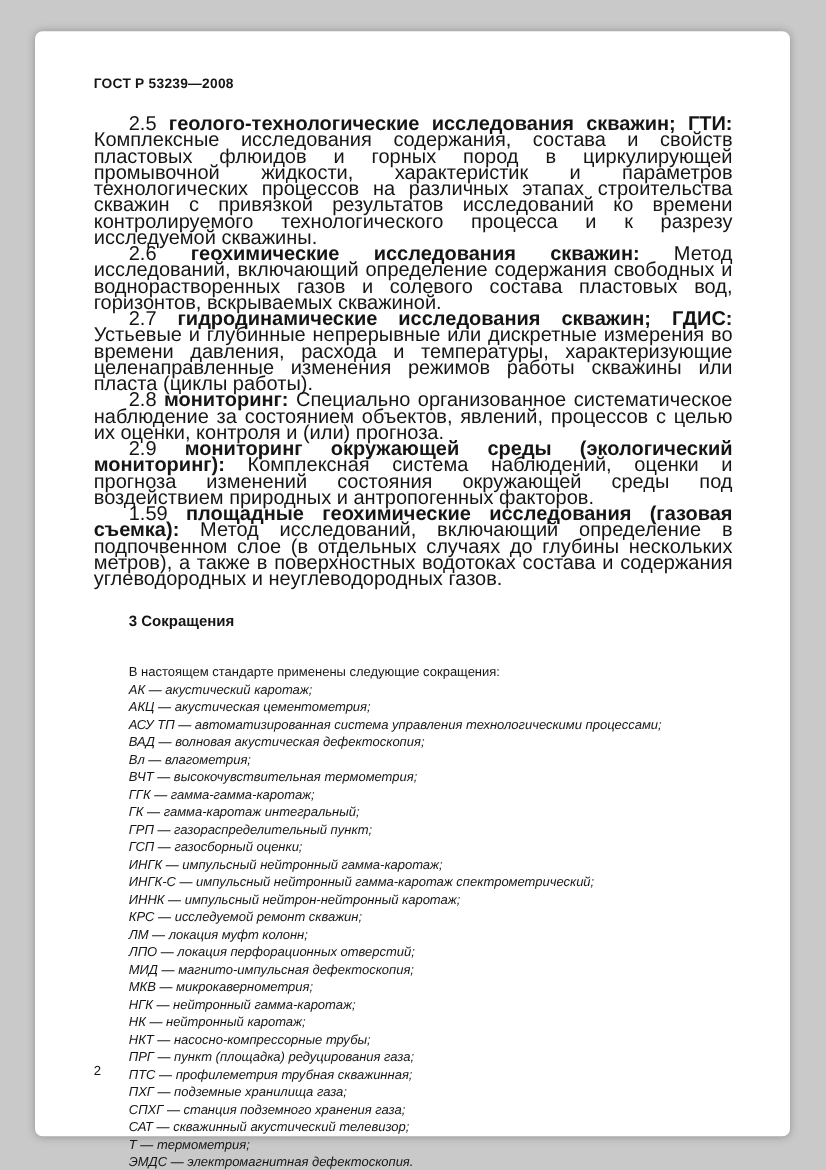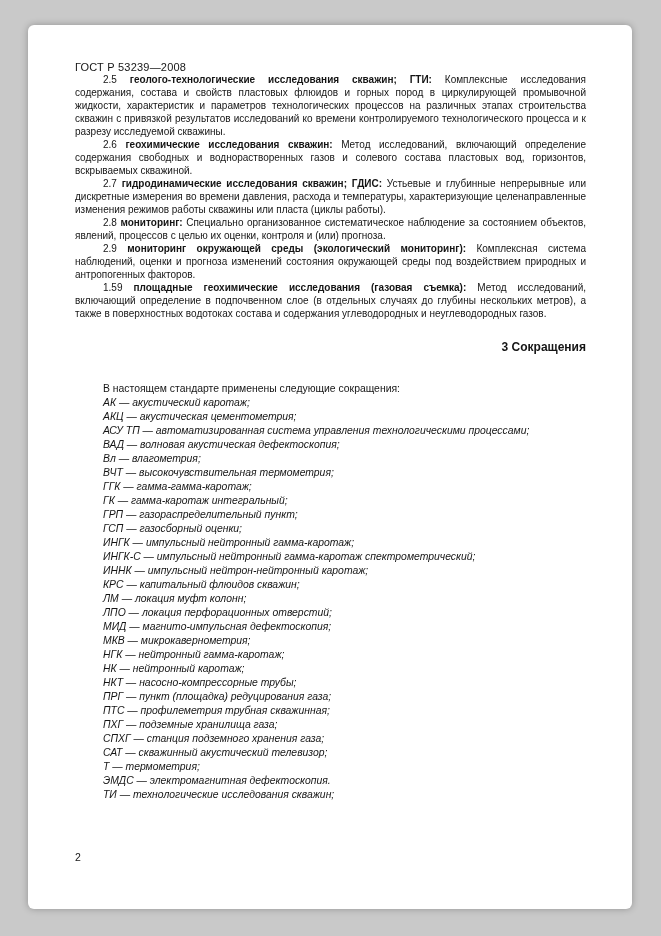--- a/index.html
+++ b/index.html
@@ -16,37 +16,37 @@
     top: 25px;
     width: 604px;
     height: 884px;
     background: #ffffff;
     border-radius: 6px;
     box-shadow: 0 0 7px rgba(0,0,0,0.28);
     padding: 36px 46px 0 47px;
     color: #151515;
   }
   .doc-header {
-    font-weight: normal;
+    font-weight: bold;
     font-size: 11px;
     letter-spacing: 0.2px;
+    margin-bottom: 20px;
   }
   .para {
-    font-size: 10px;
+    font-size: 16px;
     line-height: 13px;
     text-align: justify;
     text-indent: 28px;
   }
   .para .num { font-weight: normal; }
   .para .term { font-weight: bold; }
   .section-title {
     font-size: 12px;
     font-weight: bold;
     margin: 20px 0 28px 28px;
-    text-align: right;
   }
   .intro {
     font-size: 10.4px;
     line-height: 14px;
     text-indent: 28px;
   }
   .abbr-list { margin-left: 28px; font-style: italic; }
   .abbr {
     font-size: 10.4px;
     line-height: 14px;
@@ -113,21 +113,21 @@
     <div class="abbr">ВАД — волновая акустическая дефектоскопия;</div>
     <div class="abbr">Вл — влагометрия;</div>
     <div class="abbr">ВЧТ — высокочувствительная термометрия;</div>
     <div class="abbr">ГГК — гамма-гамма-каротаж;</div>
     <div class="abbr">ГК — гамма-каротаж интегральный;</div>
     <div class="abbr">ГРП — газораспределительный пункт;</div>
     <div class="abbr">ГСП — газосборный оценки;</div>
     <div class="abbr">ИНГК — импульсный нейтронный гамма-каротаж;</div>
     <div class="abbr">ИНГК-С — импульсный нейтронный гамма-каротаж спектрометрический;</div>
     <div class="abbr">ИННК — импульсный нейтрон-нейтронный каротаж;</div>
-    <div class="abbr">КРС — капитальный флюидов скважин;</div>
+    <div class="abbr">КРС — исследуемой ремонт скважин;</div>
     <div class="abbr">ЛМ — локация муфт колонн;</div>
     <div class="abbr">ЛПО — локация перфорационных отверстий;</div>
     <div class="abbr">МИД — магнито-импульсная дефектоскопия;</div>
     <div class="abbr">МКВ — микрокавернометрия;</div>
     <div class="abbr">НГК — нейтронный гамма-каротаж;</div>
     <div class="abbr">НК — нейтронный каротаж;</div>
     <div class="abbr">НКТ — насосно-компрессорные трубы;</div>
     <div class="abbr">ПРГ — пункт (площадка) редуцирования газа;</div>
     <div class="abbr">ПТС — профилеметрия трубная скважинная;</div>
     <div class="abbr">ПХГ — подземные хранилища газа;</div>

